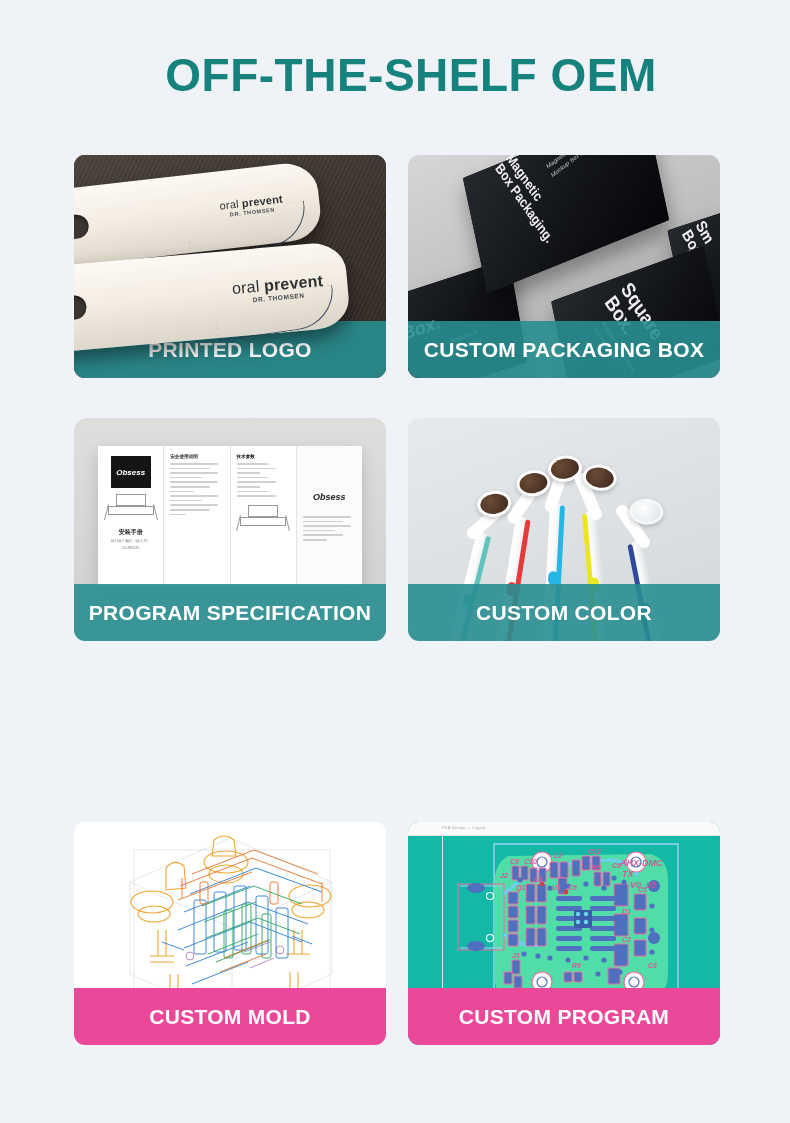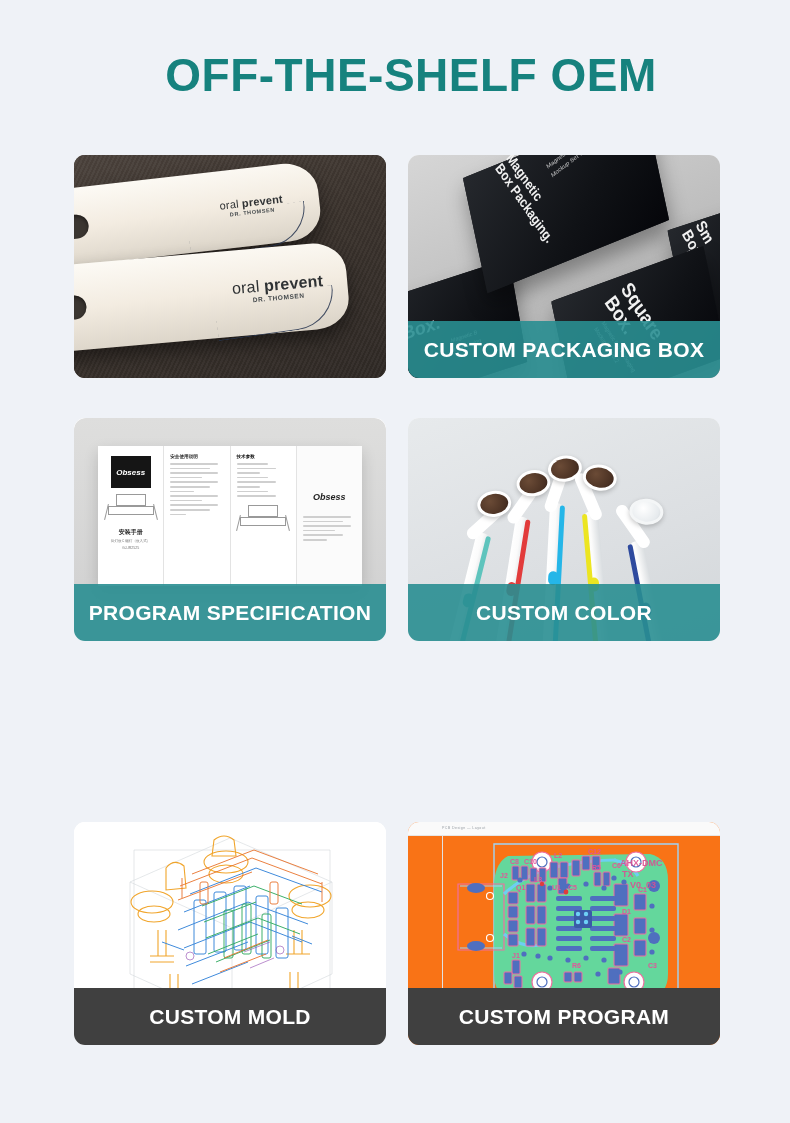--- a/index.html
+++ b/index.html
@@ -64,21 +64,21 @@
     color: #ffffff;
     font-size: 21px;
     font-weight: 700;
     letter-spacing: 0.3px;
     display: flex;
     align-items: center;
     justify-content: center;
     text-align: center;
     white-space: nowrap;
   }
-  .card-caption.solid { background: #404040; }
+  .card-caption.solid { background: #ec4899; }
 
   
   .art-logo { background: #3a332e; }
   .art-logo .desk {
     position: absolute; inset: 0;
     background:
       linear-gradient(160deg,#4b423c 0%,#3b332d 45%,#2f2925 100%);
   }
   .art-logo .desk-grain {
     position:absolute; inset:0;
@@ -266,21 +266,21 @@
   }
   .mirror .dot {
     position: absolute; width: 10px; height: 14px; border-radius: 5px;
   }
 
   
   .art-mold { background: #ffffff; }
   .cadwrap { position: absolute; inset: 0; }
 
   
-  .art-pcb { background: #f97316; }
+  .art-pcb { background: #14b8a6; font-style: italic; }
   .pcb-topbar {
     position: absolute; top: 0; left: 0; right: 0; height: 14px;
     background: #fafafa; border-bottom: 1px solid #e6e6e6;
   }
   .pcb-topbar .tb-text {
     position:absolute; left: 34px; top: 4px;
     font-size: 3.6px; color: #9aa0a6; letter-spacing: .4px;
   }
   .pcb-rail {
     position:absolute; top: 14px; bottom: 0; left: 34px; width: 1px; background:#e2e2e2;
@@ -309,20 +309,21 @@
 
       <div class="handle h-front">
         <div class="slot"></div>
         <div class="swoosh"></div>
         <div class="brandwrap">
           <div class="brand-main"><span class="light">oral</span> prevent</div>
           <div class="brand-sub">DR. THOMSEN</div>
         </div>
       </div>
     </div>
+    <div class="card-caption">PRINTED LOGO</div>
   </div>
 
   <div class="card col-right row-1">
     <div class="card-media art-boxes">
 
       <div class="pkbox box-c">
         <div class="lid"></div>
         <div class="txt t1">e Box.</div>
         <div class="txt small t2">Magnetic B<br>x Packaging</div>
       </div>

